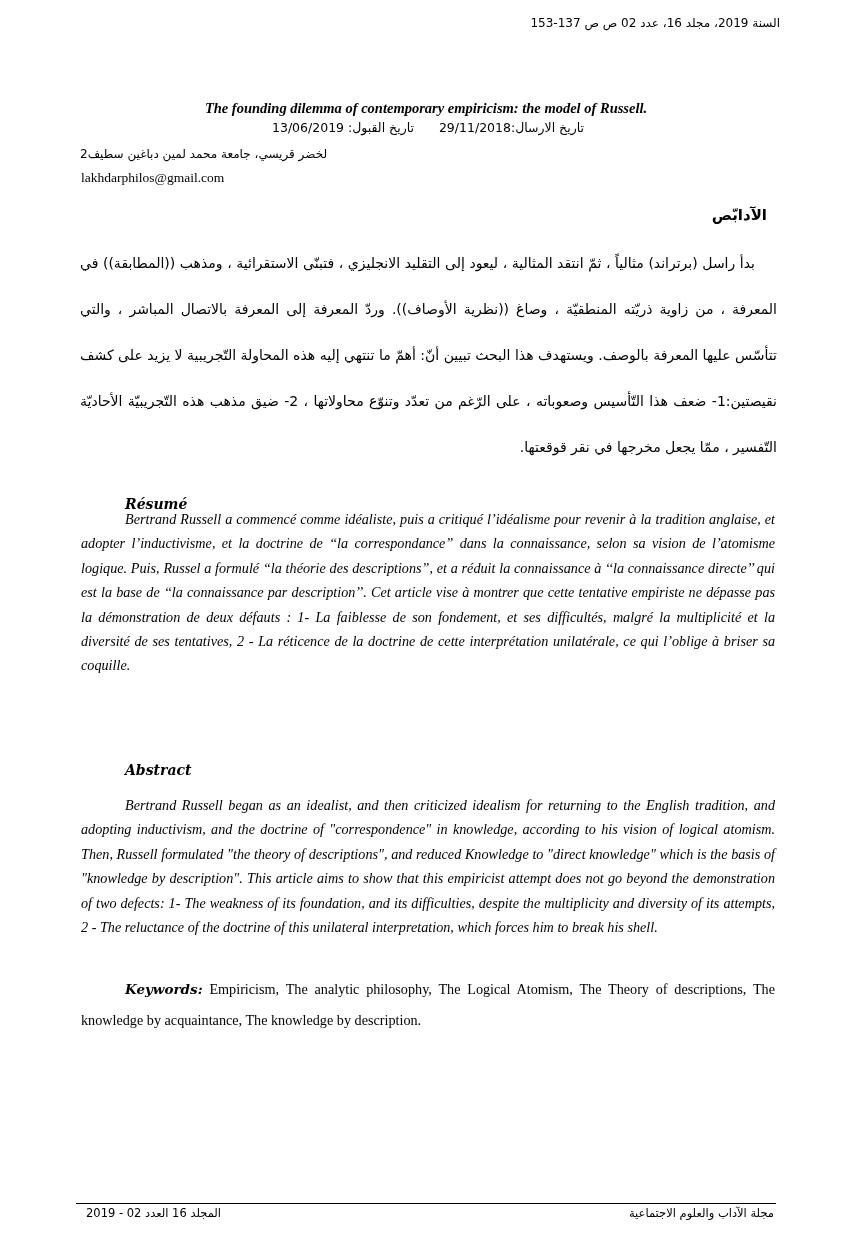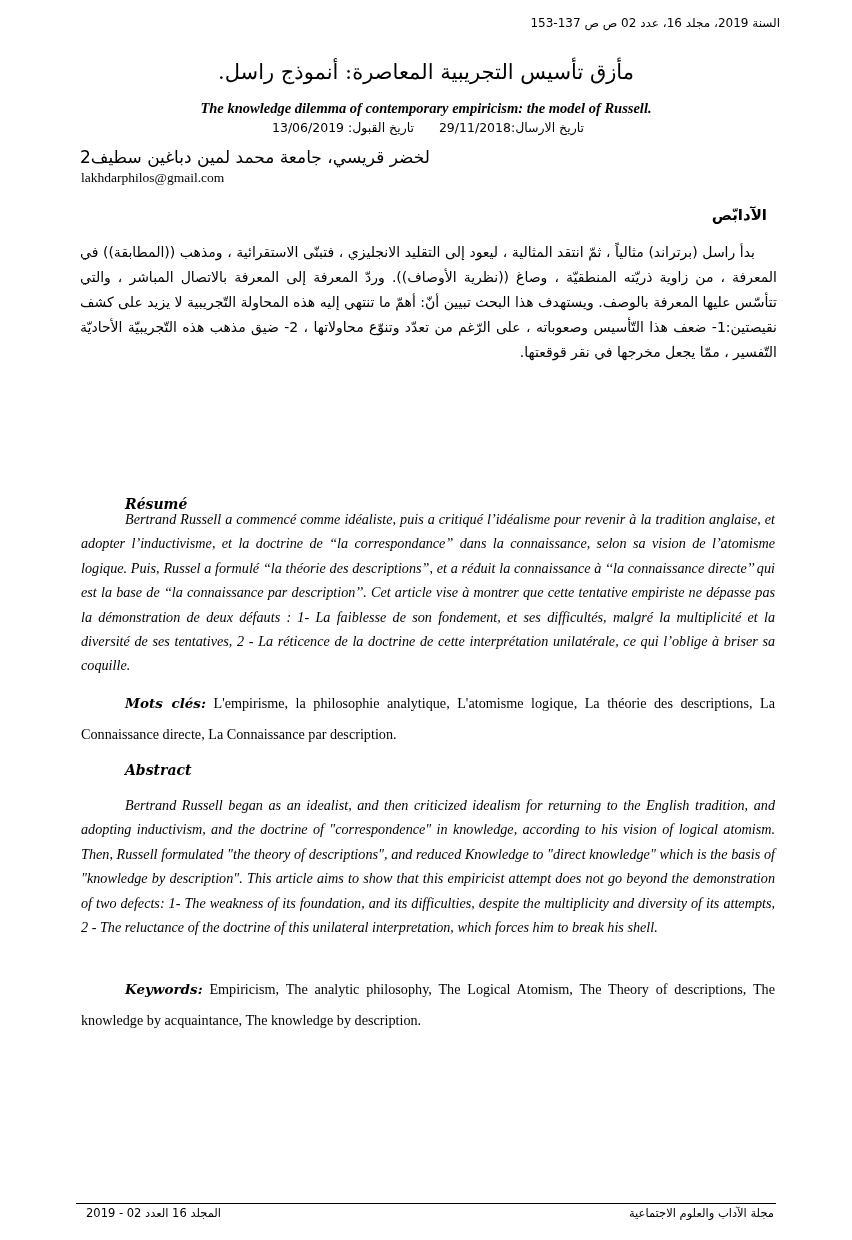--- a/index.html
+++ b/index.html
@@ -56,21 +56,21 @@
       top: 120px;
       font-size: 12.5px;
       white-space: nowrap;
     }
     .date-sent { right: 268px; }
     .date-accepted { right: 438px; }
 
     .author {
       left: 80px;
       top: 147px;
-      font-size: 17px;
+      font-size: 12px;
       white-space: nowrap;
     }
     .email {
       left: 81px;
       top: 170px;
       font-size: 13.5px;
       font-family: "Liberation Serif", serif;
     }
 
     .ar-heading {
@@ -78,21 +78,21 @@
       top: 206px;
       font-weight: bold;
       font-size: 15px;
     }
 
     .ar-para {
       left: 80px;
       right: 75px;
       top: 240px;
       font-size: 14px;
-      line-height: 25px;
+      line-height: 46px;
       text-align: justify;
       text-indent: 22px;
     }
 
     .ar-keywords {
       left: 80px;
       right: 75px;
       top: 404px;
       font-size: 14px;
       line-height: 32.5px;
@@ -158,39 +158,35 @@
     .footer-center { left: 0; right: 0; text-align: center; font-family: "Liberation Serif", serif; font-size: 12px; }
     .footer-right { right: 78px; }
   </style>
 </head>
 <body>
 
 <div class="page">
 
   <div class="abs running-head rtl ar">السنة 2019، مجلد 16، عدد 02 ص ص 137-153</div>
 
-  <div class="abs ar-title rtl">مأزق تأسيس التجريبية المعاصرة: أنموذج راسل.</div>
-  <div class="abs en-title">The knowledge dilemma of contemporary empiricism: the model of Russell.</div>
+  <div class="abs en-title">The founding dilemma of contemporary empiricism: the model of Russell.</div>
 
   <div class="abs dates date-sent rtl ar">تاريخ الارسال:29/11/2018</div>
   <div class="abs dates date-accepted rtl ar">تاريخ القبول: 13/06/2019</div>
 
   <div class="abs author rtl ar">لخضر قريسي، جامعة محمد لمين دباغين سطيف2</div>
   <div class="abs email">lakhdarphilos@gmail.com</div>
 
   <div class="abs ar-heading rtl ar">الآدابّص</div>
   <div class="abs ar-para rtl ar">بدأ راسل (برتراند) مثالياً ، ثمّ انتقد المثالية ، ليعود إلى التقليد الانجليزي ، فتبنّى الاستقرائية ، ومذهب ((المطابقة)) في المعرفة ، من زاوية ذريّته المنطقيّة ، وصاغ ((نظرية الأوصاف)). وردّ المعرفة إلى المعرفة بالاتصال المباشر ، والتي تتأسّس عليها المعرفة بالوصف. ويستهدف هذا البحث تبيين أنّ: أهمّ ما تنتهي إليه هذه المحاولة التّجريبية لا يزيد على كشف نقيصتين:1- ضعف هذا التّأسيس وصعوباته ، على الرّغم من تعدّد وتنوّع محاولاتها ، 2- ضيق مذهب هذه التّجريبيّة الأحاديّة التّفسير ، ممّا يجعل مخرجها في نقر قوقعتها.</div>
 
 
   <div class="abs section-heading h-resume">Résumé</div>
   <div class="abs body-para p-resume">Bertrand Russell a commencé comme idéaliste, puis a critiqué l’idéalisme pour revenir à la tradition anglaise, et adopter l’inductivisme, et la doctrine de “la correspondance” dans la connaissance, selon sa vision de l’atomisme logique. Puis, Russel a formulé “la théorie des descriptions”, et a réduit la connaissance à ‘‘la connaissance directe’’ qui est la base de ‘‘la connaissance par description’’. Cet article vise à montrer que cette tentative empiriste ne dépasse pas la démonstration de deux défauts : 1- La faiblesse de son fondement, et ses difficultés, malgré la multiplicité et la diversité de ses tentatives, 2 - La réticence de la doctrine de cette interprétation unilatérale, ce qui l’oblige à briser sa coquille.</div>
 
-  <div class="abs kw-para kw-fr">
-    <span class="kw-label">Mots clés:</span><span> L'empirisme, la philosophie analytique, L'atomisme logique, La théorie des descriptions, La Connaissance directe, La Connaissance par description.</span>
-  </div>
 
   <div class="abs section-heading h-abstract">Abstract</div>
   <div class="abs body-para p-abstract">Bertrand Russell began as an idealist, and then criticized idealism for returning to the English tradition, and adopting inductivism, and the doctrine of "correspondence" in knowledge, according to his vision of logical atomism. Then, Russell formulated "the theory of descriptions", and reduced Knowledge to "direct knowledge" which is the basis of "knowledge by description". This article aims to show that this empiricist attempt does not go beyond the demonstration of two defects: 1- The weakness of its foundation, and its difficulties, despite the multiplicity and diversity of its attempts, 2 - The reluctance of the doctrine of this unilateral interpretation, which forces him to break his shell.</div>
 
   <div class="abs kw-para kw-en">
     <span class="kw-label">Keywords:</span><span> Empiricism, The analytic philosophy, The Logical Atomism, The Theory of descriptions, The knowledge by acquaintance, The knowledge by description.</span>
   </div>
 
   <div class="abs footer-rule"></div>
   <div class="abs footer footer-left rtl ar">المجلد 16 العدد 02 - 2019</div>

